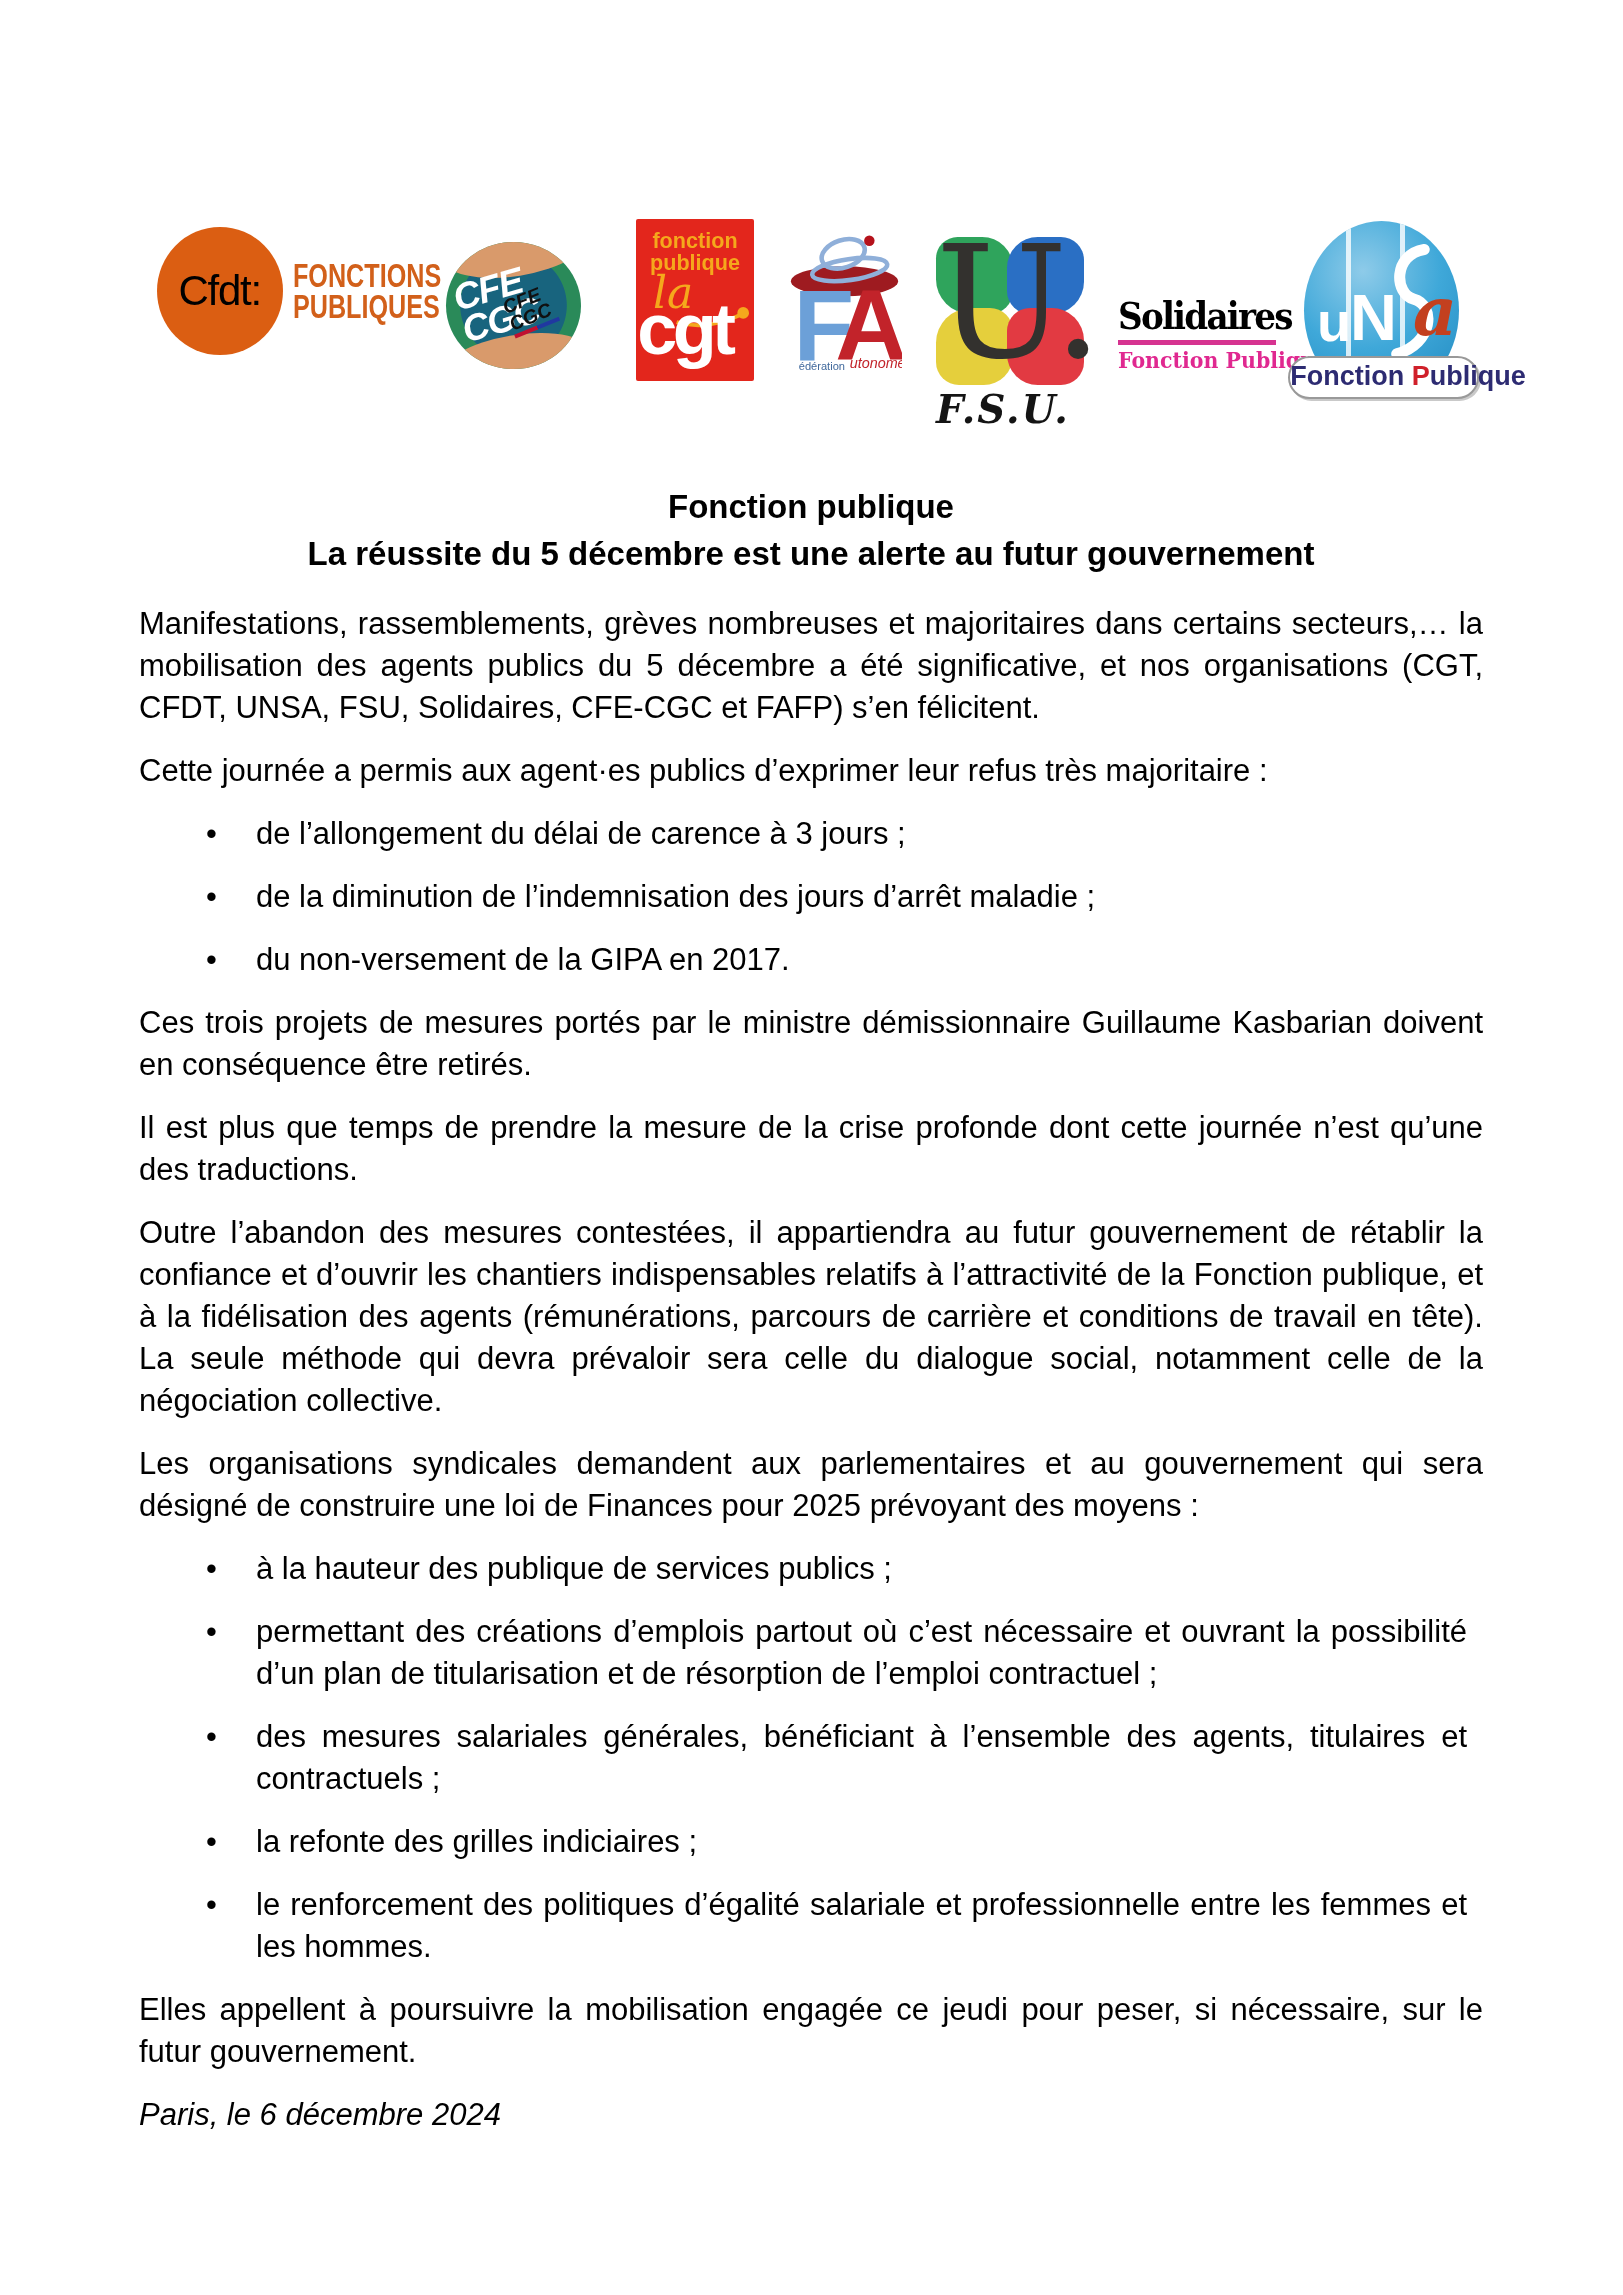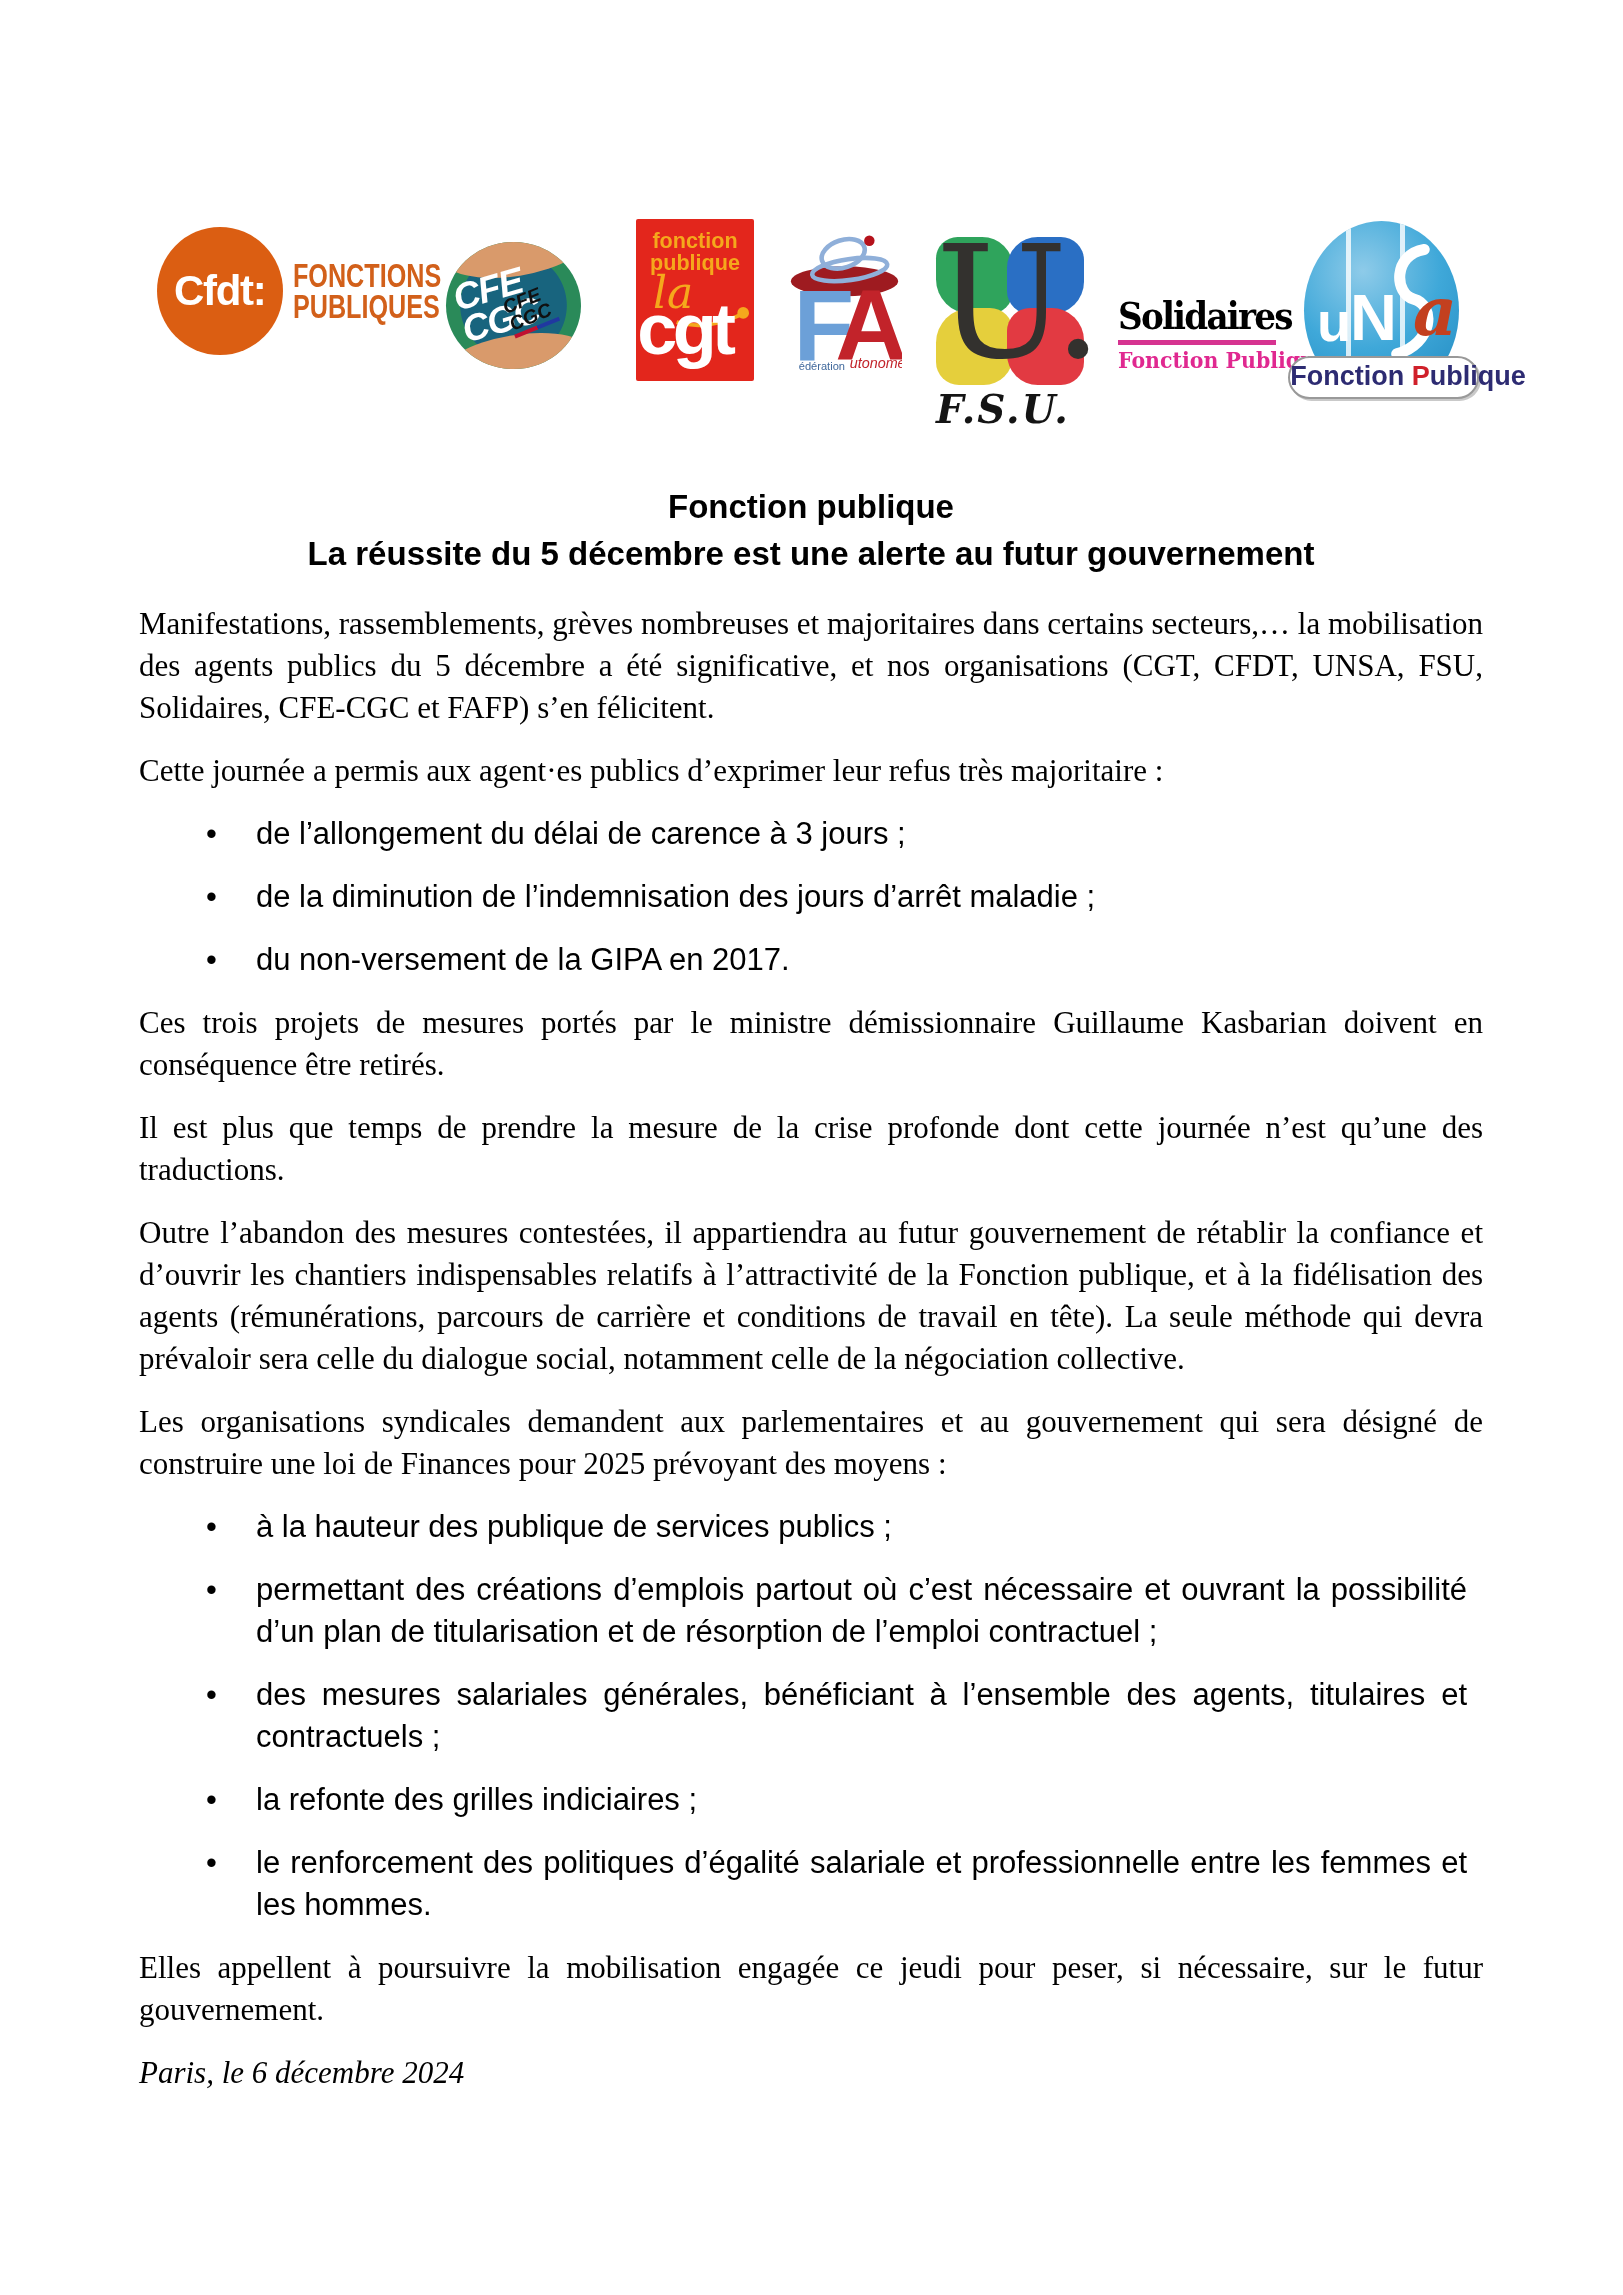--- a/index.html
+++ b/index.html
@@ -8,21 +8,21 @@
   .content{position:relative;margin:0 139px;width:1344px;}
 
   
   .logos{position:relative;height:458px;}
   .logo{position:absolute;}
 
   
   .cfdt{left:17.7px;top:227px;width:249px;height:128px;display:flex;align-items:center;}
   .cfdt-disc{width:126px;height:128px;background:#DB5E12;border-radius:50%;
              display:flex;align-items:center;justify-content:center;flex:none;}
-  .cfdt-disc span{color:#ffffff;font-size:42px;font-weight:bold;letter-spacing:-1.3px;}
+  .cfdt-disc span{color:#000000;font-size:42px;font-weight:normal;letter-spacing:-1.3px;}
   .cfdt-words{margin-left:10.5px;color:#D2601A;font-weight:bold;font-size:34px;line-height:31px;
               transform:scaleX(.74);transform-origin:left center;white-space:nowrap;}
 
   
   .cfecgc{left:307px;top:242px;width:135px;height:127px;border-radius:50%;overflow:hidden;
           background:radial-gradient(circle at 50% 50%, #18647E 0 57%, #2A8A59 58% 100%);}
   .hand{position:absolute;background:#D99A6B;border-radius:50%;}
   .hand-top{width:151px;height:60px;top:-26px;left:-6.5px;transform:rotate(-9deg);}
   .hand-bottom{width:157px;height:63px;bottom:-29px;left:-7.9px;transform:rotate(-9deg);}
   .cfe-big{position:absolute;left:10.5px;top:29px;color:#fff;font-style:italic;font-weight:bold;
@@ -76,21 +76,21 @@
   .unsa-a{position:absolute;left:109px;top:56px;font-family:"DejaVu Serif",serif;font-style:italic;
           font-weight:bold;font-size:68px;color:#C3401F;line-height:1;}
   .unsa-banner{position:absolute;left:-15.7px;top:135px;width:187px;height:39px;background:#fff;
                border:2.6px solid #999;border-radius:22px;text-align:center;line-height:37px;
                font-weight:bold;font-size:27px;color:#2D2B72;white-space:nowrap;box-shadow:2px 2px 0 #c9c9c9;}
   .unsa-banner .red{color:#D0202A;}
 
   
   .title{margin-top:25px;text-align:center;font-weight:bold;font-size:33px;line-height:47px;color:#000;}
   .body{margin-top:26px;font-size:31px;line-height:42px;}
-  .body p{margin:0 0 21px 0;text-align:justify;font-family:Liberation Serif, serif;}
+  .body p{margin:0 0 21px 0;text-align:justify;}
   ul.bullets{list-style:none;margin:16px;padding:0;}
   ul.bullets li{position:relative;padding-left:101px;margin:0 0 21px 0;text-align:justify;}
   ul.bullets li::before{content:"\2022";position:absolute;left:51px;top:0;}
   .dateline{text-align:right;font-style:italic;margin-top:0;}
 </style>
 </head>
 <body>
 
 <div class="page">
   <div class="content">

